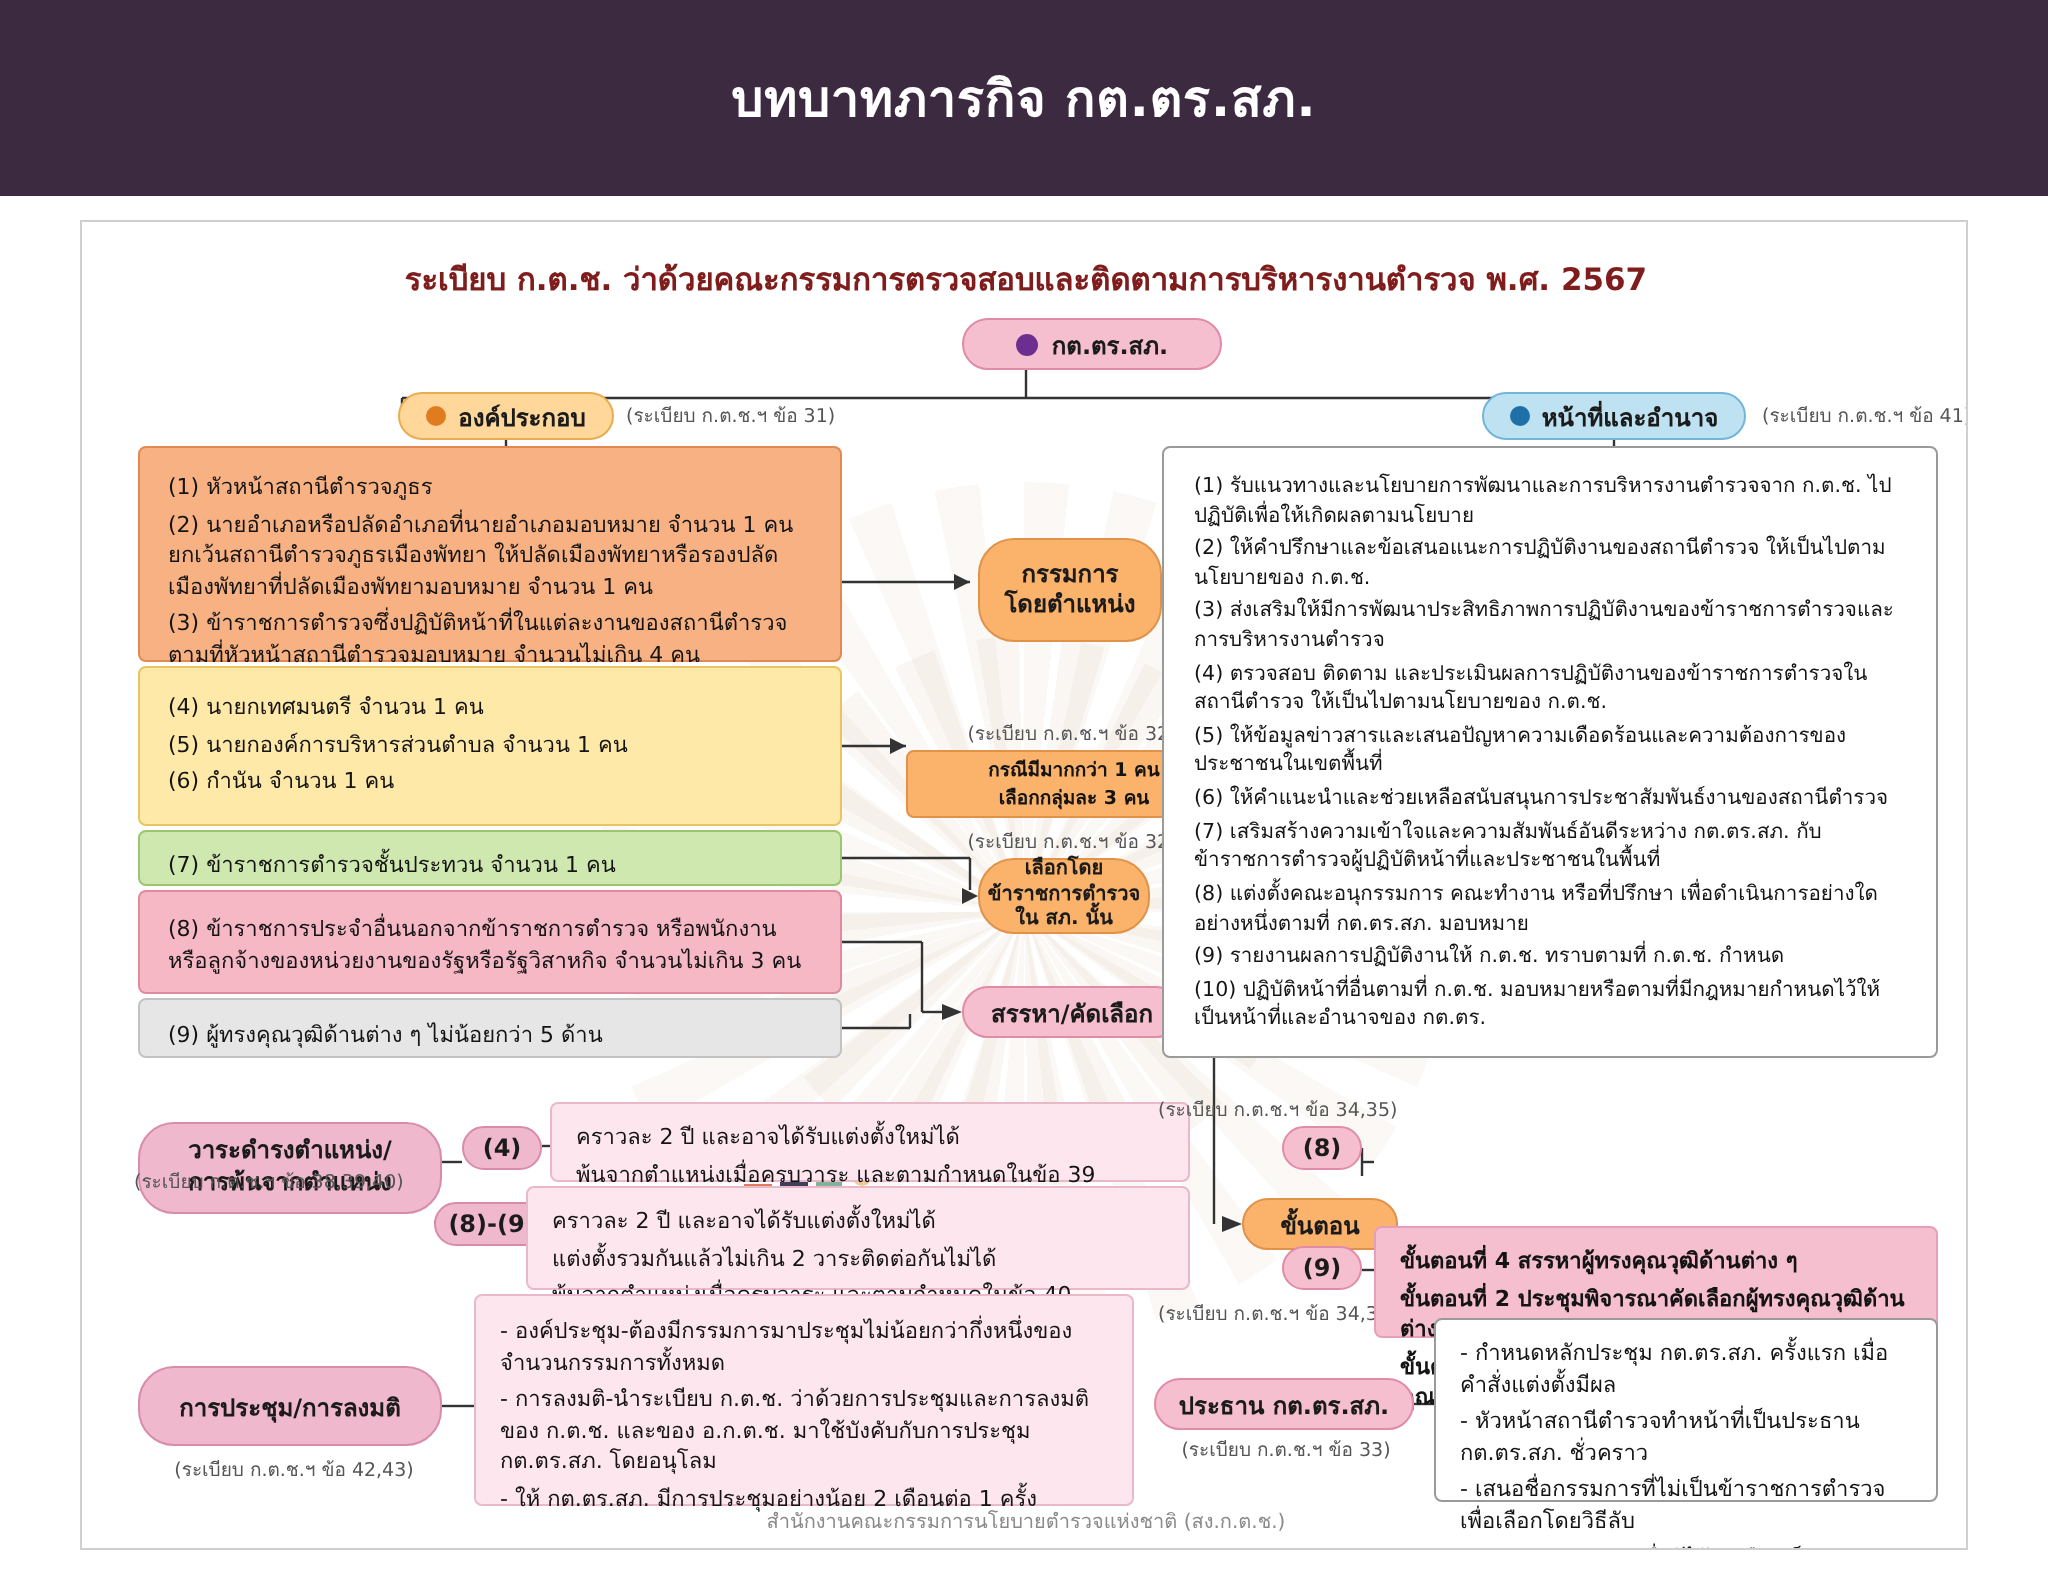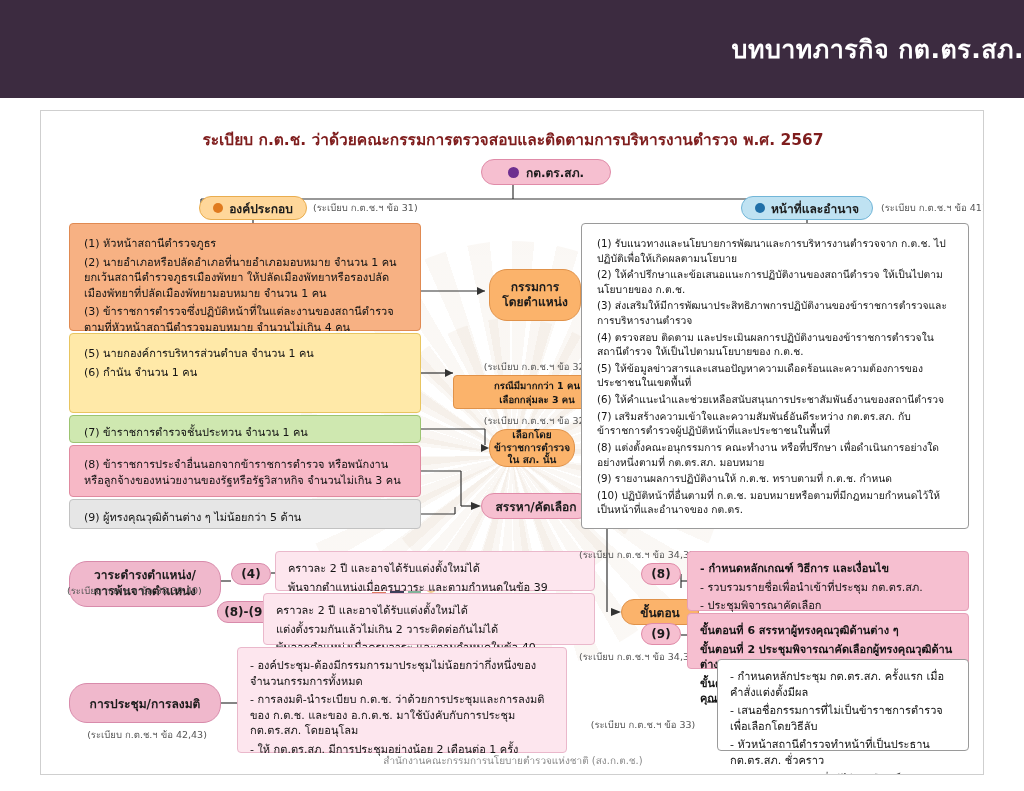--- a/index.html
+++ b/index.html
@@ -6,21 +6,21 @@
   body{
     width:1024px;height:791px;
     background:#ffffff;
     font-family:"DejaVu Sans","Liberation Sans",sans-serif;
     overflow:hidden;
     position:relative;
   }
   .header{
     position:absolute;left:0;top:0;width:1024px;height:98px;
     background:#3c2b40;
-    display:flex;align-items:center;justify-content:flex-end;
+    display:flex;align-items:center;justify-content:center;
   }
   .header-title{
     color:#ffffff;font-size:25px;font-weight:bold;letter-spacing:.5px;
   }
   .board{
     position:absolute;left:40px;top:110px;width:944px;height:665px;
     background:#ffffff;border:1px solid #cfcfcf;box-sizing:border-box;
     overflow:hidden;
   }
   .watermark{
@@ -188,20 +188,21 @@
   <div class="node box" id="orange-box">
     <ul class="items">
       <li>(1) หัวหน้าสถานีตำรวจภูธร</li>
       <li>(2) นายอำเภอหรือปลัดอำเภอที่นายอำเภอมอบหมาย จำนวน 1 คน ยกเว้นสถานีตำรวจภูธรเมืองพัทยา ให้ปลัดเมืองพัทยาหรือรองปลัดเมืองพัทยาที่ปลัดเมืองพัทยามอบหมาย จำนวน 1 คน</li>
       <li>(3) ข้าราชการตำรวจซึ่งปฏิบัติหน้าที่ในแต่ละงานของสถานีตำรวจ ตามที่หัวหน้าสถานีตำรวจมอบหมาย จำนวนไม่เกิน 4 คน</li>
     </ul>
   </div>
 
   <div class="node box" id="yellow-box">
     <ul class="items">
+      <li>(4) นายกเทศมนตรี จำนวน 1 คน</li>
       <li>(5) นายกองค์การบริหารส่วนตำบล จำนวน 1 คน</li>
       <li>(6) กำนัน จำนวน 1 คน</li>
     </ul>
     <svg class="illus" viewBox="0 0 72 52">
       <rect x="2" y="30" width="14" height="20" fill="#e07a5f"></rect>
       <circle cx="9" cy="24" r="5" fill="#f2cc8f"></circle>
       <rect x="20" y="22" width="14" height="28" fill="#3d405b"></rect>
       <circle cx="27" cy="16" r="5" fill="#f2cc8f"></circle>
       <rect x="38" y="28" width="13" height="22" fill="#81b29a"></rect>
       <circle cx="44" cy="22" r="5" fill="#f2cc8f"></circle>
@@ -289,40 +290,33 @@
       <li>- การลงมติ-นำระเบียบ ก.ต.ช. ว่าด้วยการประชุมและการลงมติของ ก.ต.ช. และของ อ.ก.ต.ช. มาใช้บังคับกับการประชุม กต.ตร.สภ. โดยอนุโลม</li>
       <li>- ให้ กต.ตร.สภ. มีการประชุมอย่างน้อย 2 เดือนต่อ 1 ครั้ง</li>
     </ul>
   </div>
 
   <div class="node reg" id="step-reg">(ระเบียบ ก.ต.ช.ฯ ข้อ 34,35)</div>
   <div class="node pill" id="n8">(8)</div>
   <div class="node pill" id="step-pill">ขั้นตอน</div>
   <div class="node pill" id="n9">(9)</div>
   <div class="node reg" id="step-reg2">(ระเบียบ ก.ต.ช.ฯ ข้อ 34,36)</div>
-  <div class="node box" id="step-box1">
-    <ul class="items">
-      <li class="bold">- กำหนดหลักเกณฑ์ วิธีการ และเงื่อนไข</li>
-      <li>- รวบรวมรายชื่อเพื่อนำเข้าที่ประชุม กต.ตร.สภ.</li>
-      <li>- ประชุมพิจารณาคัดเลือก</li>
-      <li>- จัดทำคำสั่ง</li>
-    </ul>
-  </div>
   <div class="node box" id="step-box2">
     <ul class="items">
-      <li class="bold">ขั้นตอนที่ 6 สรรหาผู้ทรงคุณวุฒิด้านต่าง ๆ</li>
+      <li class="bold">ขั้นตอนที่ 4 สรรหาผู้ทรงคุณวุฒิด้านต่าง ๆ</li>
       <li class="bold">ขั้นตอนที่ 2 ประชุมพิจารณาคัดเลือกผู้ทรงคุณวุฒิด้านต่าง ๆ</li>
       <li class="bold">ขั้นตอนที่ 3 จัดทำร่างคำสั่งแต่งตั้งเป็นกรรมการผู้ทรงคุณวุฒิใน กต.ตร.สภ.</li>
     </ul>
   </div>
 
+  <div class="node pill" id="chair-pill">ประธาน กต.ตร.สภ.</div>
   <div class="node reg" id="chair-reg">(ระเบียบ ก.ต.ช.ฯ ข้อ 33)</div>
   <div class="node box" id="chair-box">
     <ul class="items">
       <li>- กำหนดหลักประชุม กต.ตร.สภ. ครั้งแรก เมื่อคำสั่งแต่งตั้งมีผล</li>
+      <li>- หัวหน้าสถานีตำรวจทำหน้าที่เป็นประธาน กต.ตร.สภ. ชั่วคราว</li>
       <li>- เสนอชื่อกรรมการที่ไม่เป็นข้าราชการตำรวจ เพื่อเลือกโดยวิธีลับ</li>
-      <li>- หัวหน้าสถานีตำรวจทำหน้าที่เป็นประธาน กต.ตร.สภ. ชั่วคราว</li>
       <li>- จัดทำประกาศรายชื่อผู้ได้รับเลือกเป็นประธาน กต.ตร.สภ. และรายงาน ให้ กต.ตร.จังหวัด ทราบภายใน 15 วัน</li>
     </ul>
   </div>
 
   <div class="footer">สำนักงานคณะกรรมการนโยบายตำรวจแห่งชาติ (สง.ก.ต.ช.)</div>
 </div>
 
 </body></html>

